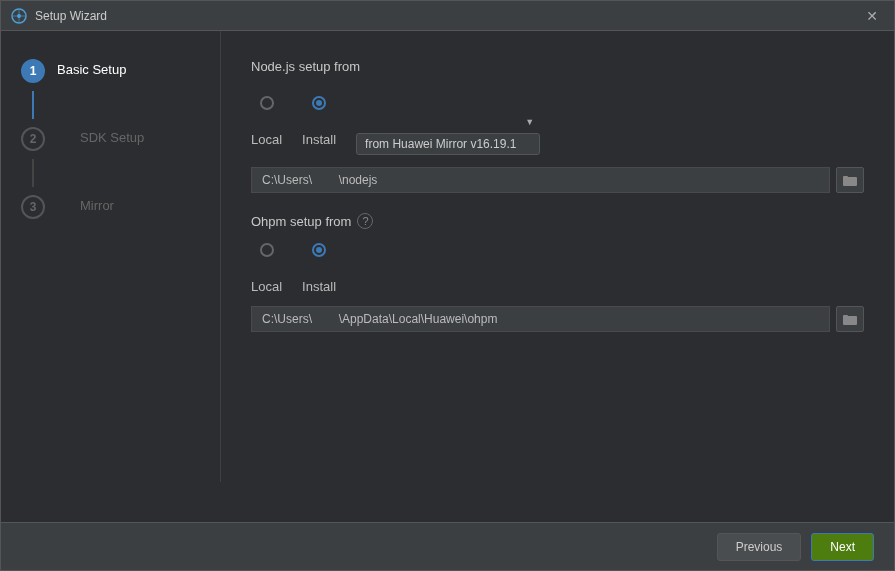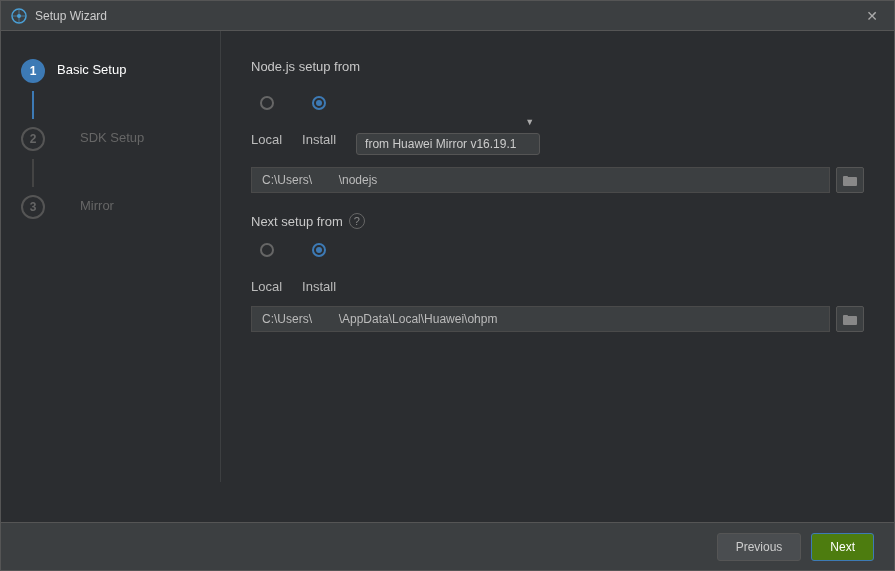--- a/index.html
+++ b/index.html
@@ -372,21 +372,21 @@
         <input class="path-input" type="text" value="C:\Users\        \nodejs" style="">
         <div class="browse-btn">
           <svg width="14" height="12" viewBox="0 0 14 12">
             <rect x="0" y="3" width="14" height="9" rx="1" fill="#888"></rect>
             <rect x="0" y="2" width="5" height="3" rx="1" fill="#888"></rect>
           </svg>
         </div>
       </div>
 
       <div class="section-header">
-        <span class="section-title" style="margin-bottom:0;">Next setup from</span>
+        <span class="section-title" style="margin-bottom:0;">Ohpm setup from</span>
         <div class="help-icon">?</div>
       </div>
 
       <div class="radio-row">
         <div class="radio-option">
           <div class="radio-circle"></div>
           <span class="radio-label">Local</span>
         </div>
         <div class="radio-option">
           <div class="radio-circle selected"></div>

